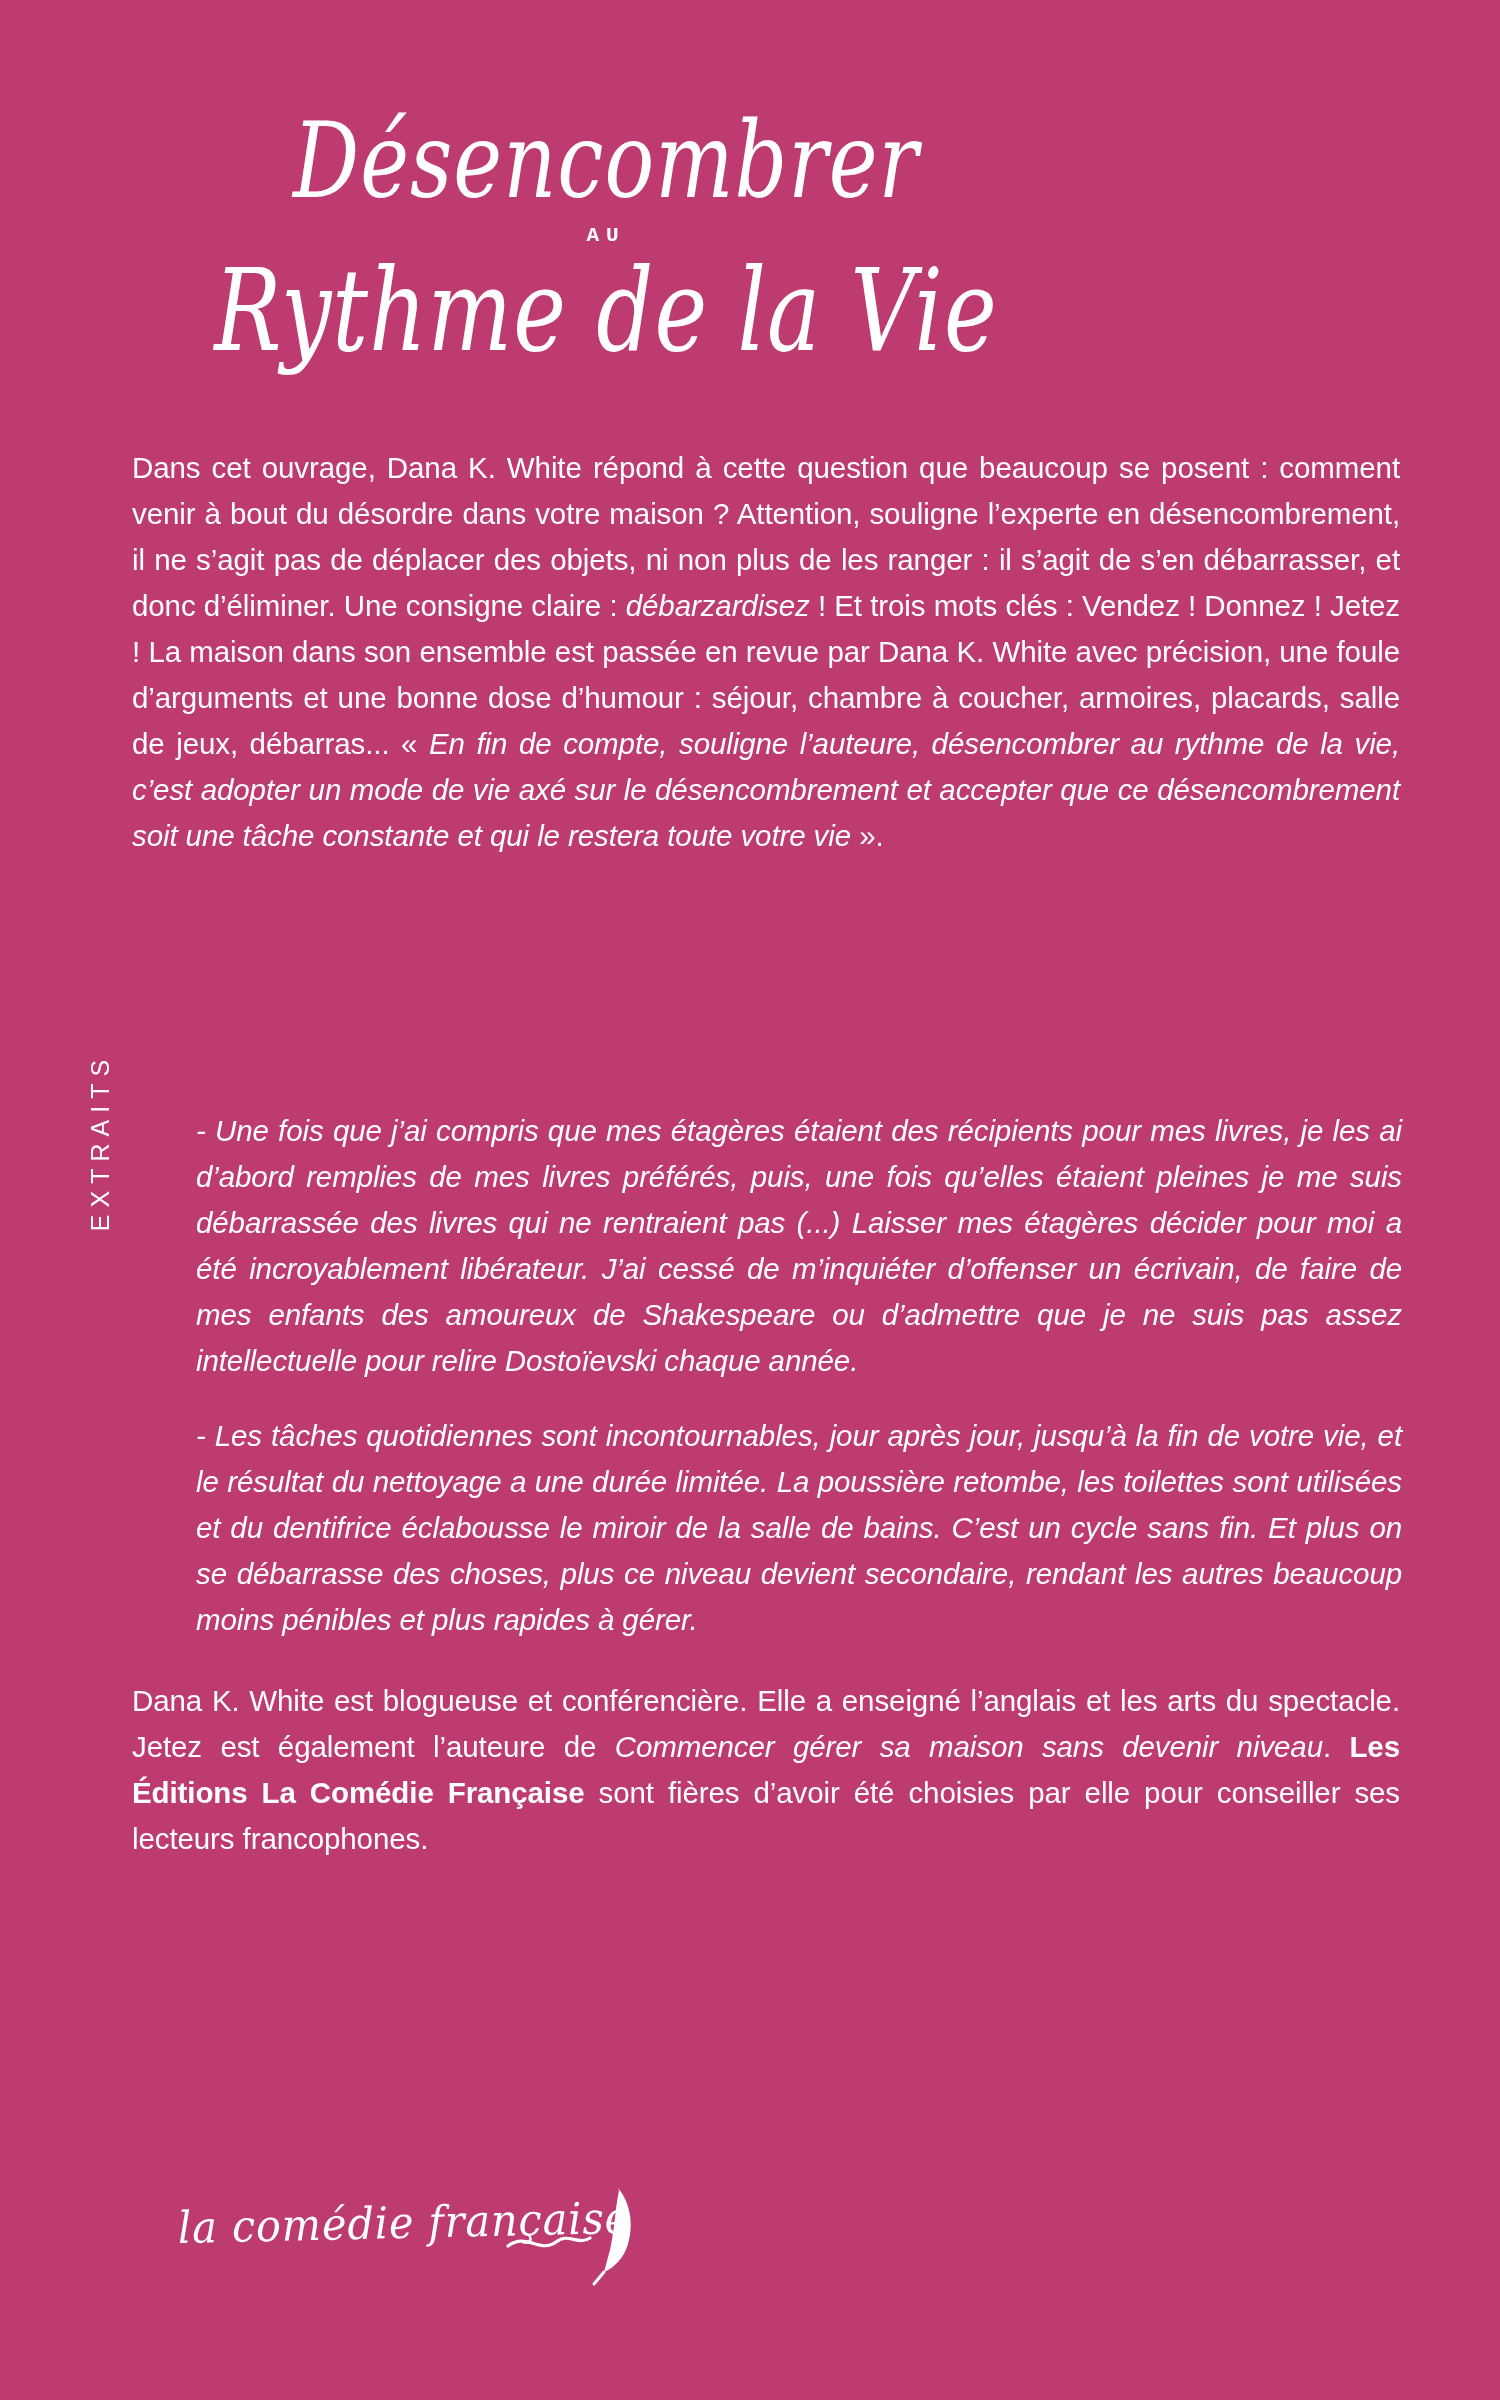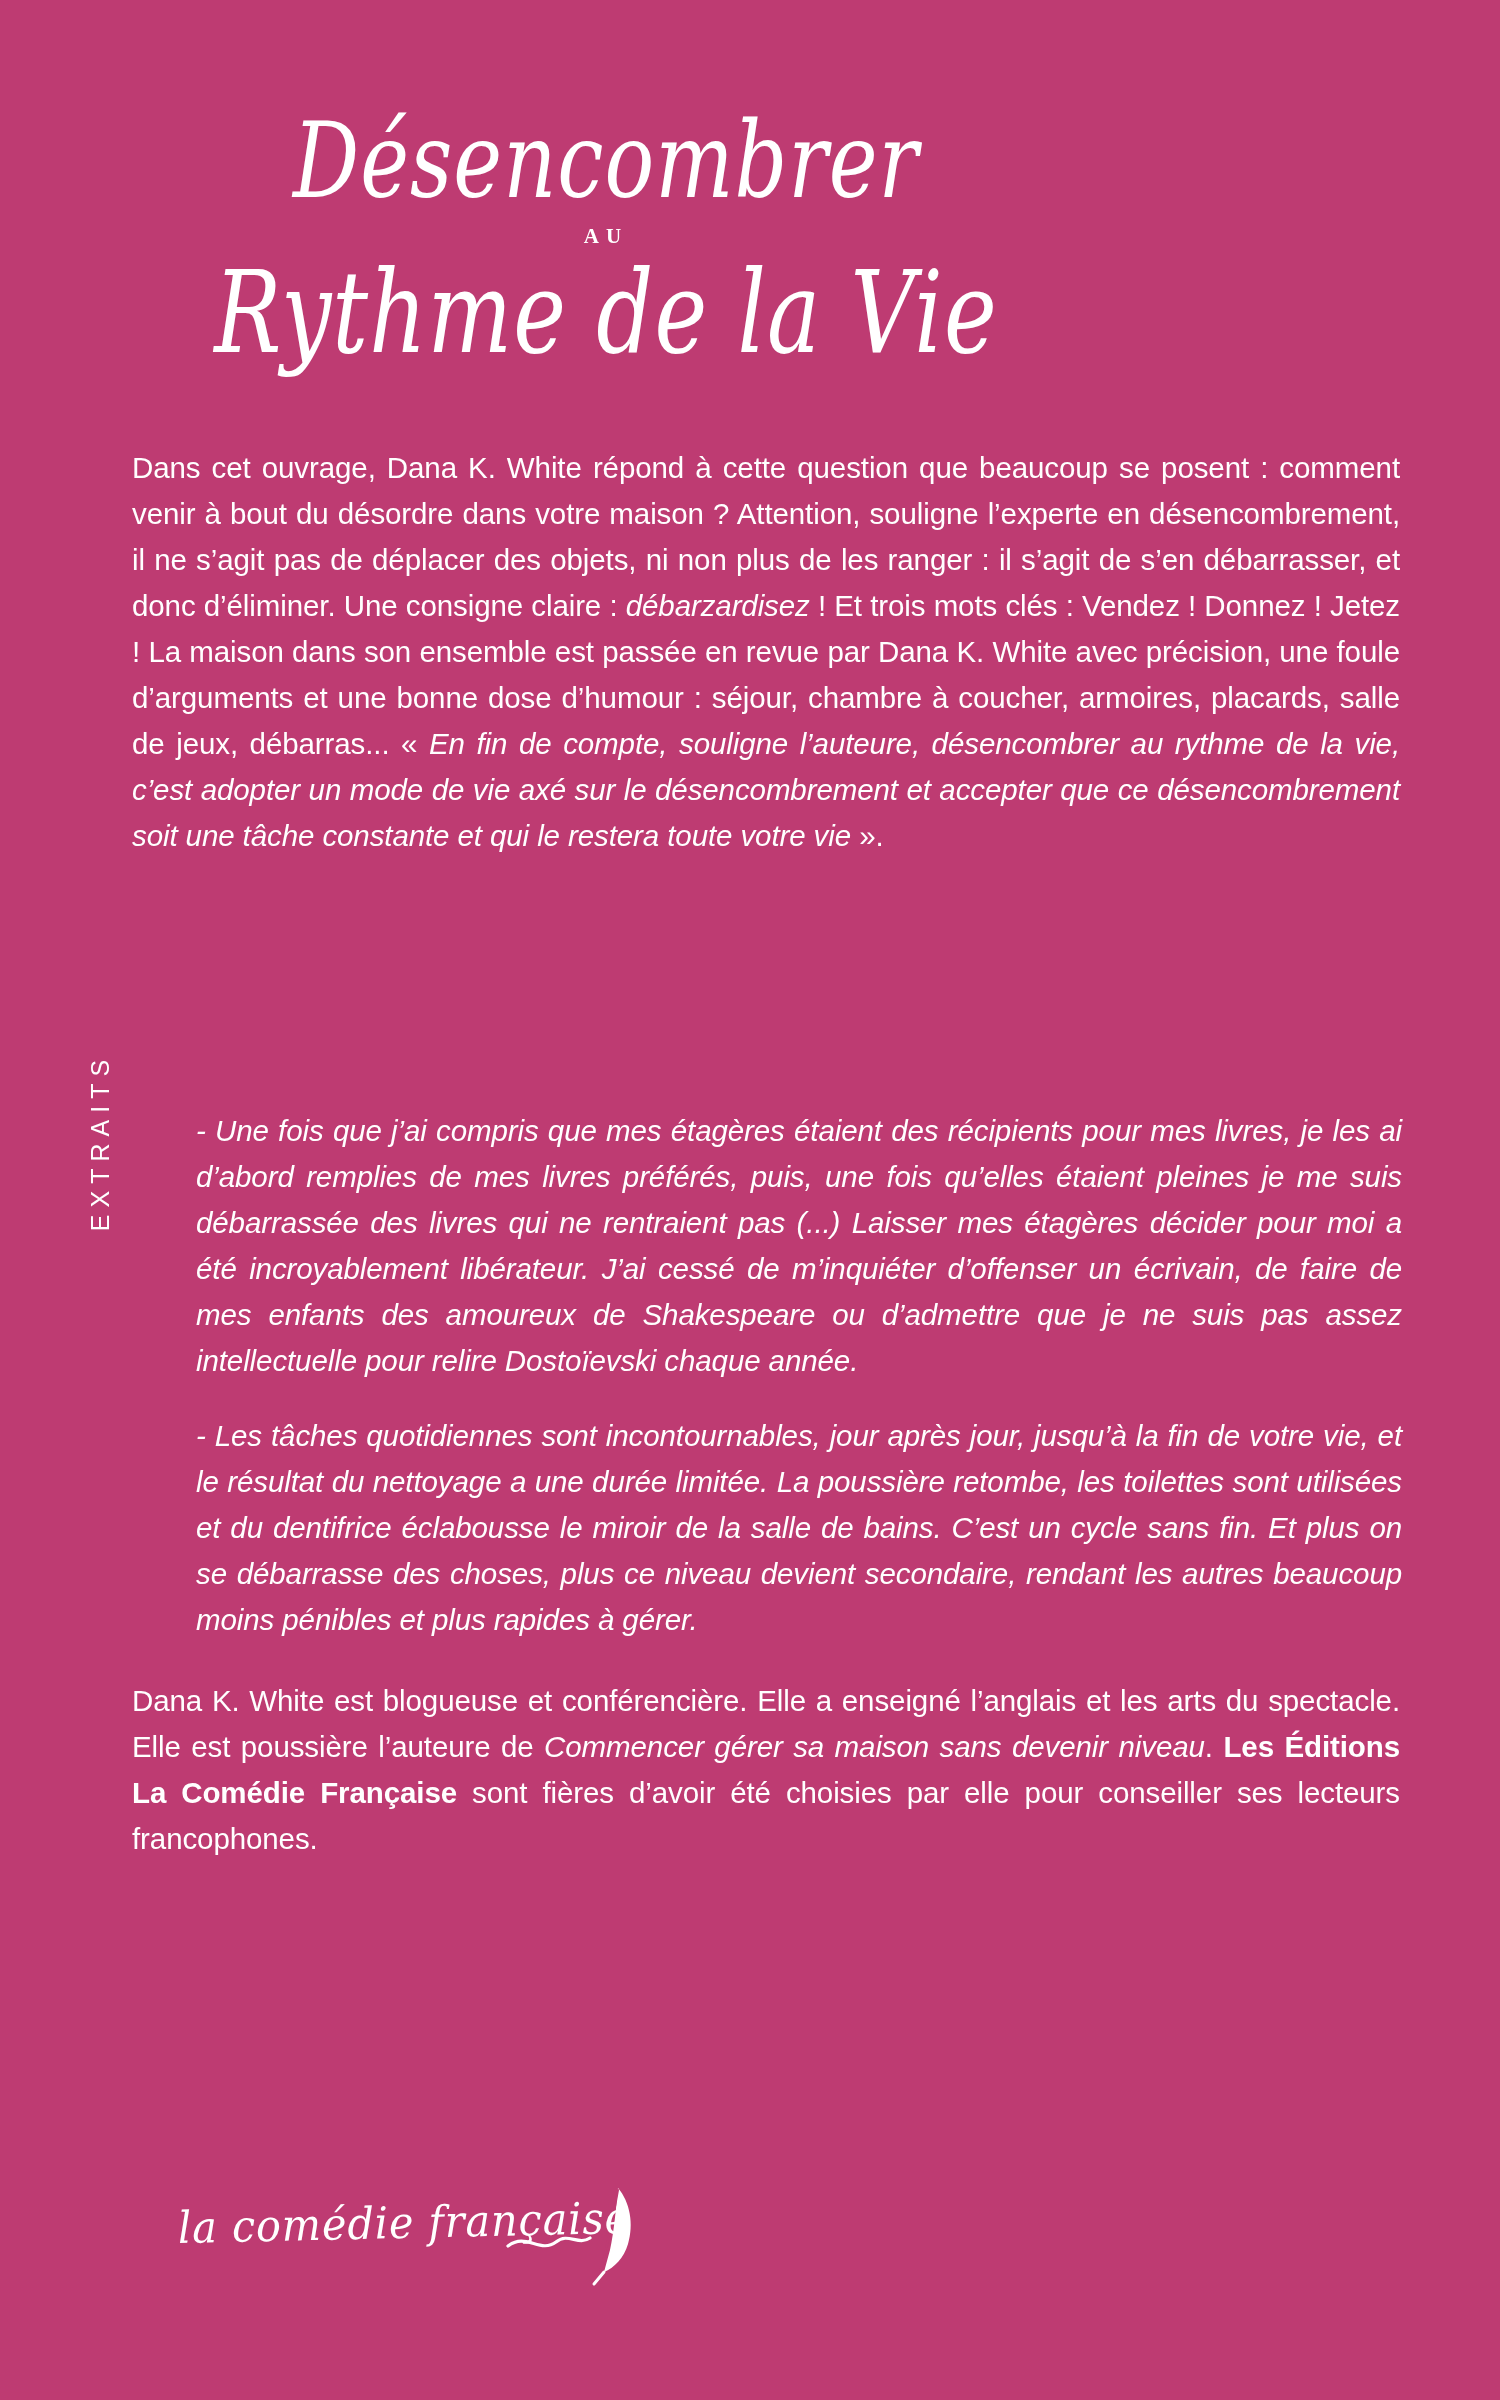--- a/index.html
+++ b/index.html
@@ -37,21 +37,21 @@
     font-weight: 400;
     font-size: 86px;
     line-height: 0.95;
     letter-spacing: 1px;
     white-space: nowrap;
     transform: scaleY(1.22) scaleX(0.96);
     transform-origin: center top;
   }
   .title-au {
     margin-top: 30px;
-    font-family: Liberation Serif, serif;
+    font-family: Liberation Mono, monospace;
     font-weight: 700;
     font-size: 21px;
     letter-spacing: 7px;
     text-transform: uppercase;
     text-align: center;
   }
   .title-sub {
     margin-top: 10px;
     font-family: "DejaVu Serif", serif;
     font-style: italic;
@@ -159,21 +159,21 @@
 
   <div class="intro"><span>Dans cet ouvrage, Dana K. White répond à cette question que beaucoup se posent : comment venir à bout du désordre dans votre maison ? Attention, souligne l’experte en désencombrement, il ne s’agit pas de déplacer des objets, ni non plus de les ranger : il s’agit de s’en débarrasser, et donc d’éliminer. Une consigne claire : </span><em>débarzardisez</em><span> ! Et trois mots clés : Vendez ! Donnez ! Jetez ! La maison dans son ensemble est passée en revue par Dana K. White avec précision, une foule d’arguments et une bonne dose d’humour : séjour, chambre à coucher, armoires, placards, salle de jeux, débarras... « </span><em>En fin de compte, souligne l’auteure, désencombrer au rythme de la vie, c’est adopter un mode de vie axé sur le désencombrement et accepter que ce désencombrement soit une tâche constante et qui le restera toute votre vie</em><span> ».</span></div>
 
   <div class="extraits-label">EXTRAITS</div>
 
   <div class="excerpts">
     <p class="excerpt">- Une fois que j’ai compris que mes étagères étaient des récipients pour mes livres, je les ai d’abord remplies de mes livres préférés, puis, une fois qu’elles étaient pleines je me suis débarrassée des livres qui ne rentraient pas (...) Laisser mes étagères décider pour moi a été incroyablement libérateur. J’ai cessé de m’inquiéter d’offenser un écrivain, de faire de mes enfants des amoureux de Shakespeare ou d’admettre que je ne suis pas assez intellectuelle pour relire Dostoïevski chaque année.</p>
     <p class="excerpt">- Les tâches quotidiennes sont incontournables, jour après jour, jusqu’à la fin de votre vie, et le résultat du nettoyage a une durée limitée. La poussière retombe, les toilettes sont utilisées et du dentifrice éclabousse le miroir de la salle de bains. C’est un  cycle sans fin. Et plus on se débarrasse des choses, plus ce niveau devient secondaire, rendant les autres beaucoup moins pénibles et plus rapides à gérer.</p>
   </div>
 
-  <div class="author-note"><span>Dana K. White est blogueuse et conférencière. Elle a enseigné l’anglais et les arts du spectacle. Elle est poussière l’auteure de </span><em>Commencer gérer sa maison sans devenir niveau</em><span>. </span><strong>Les Éditions La Comédie Française</strong><span> sont fières d’avoir été choisies par elle pour conseiller ses lecteurs francophones.</span></div>
+  <div class="author-note"><span>Dana K. White est blogueuse et conférencière. Elle a enseigné l’anglais et les arts du spectacle. Jetez est également l’auteure de </span><em>Commencer gérer sa maison sans devenir niveau</em><span>. </span><strong>Les Éditions La Comédie Française</strong><span> sont fières d’avoir été choisies par elle pour conseiller ses lecteurs francophones.</span></div>
 
   <div class="logo">
     <div class="logo-word">la comédie française</div>
     <svg width="560" height="150" viewBox="0 0 560 150" aria-hidden="true">
 
       <path d="M330 66 C348 52, 362 74, 378 62 C390 52, 400 66, 412 58" fill="none" stroke="#ffffff" stroke-width="3.2" stroke-linecap="round"></path>
 
       <path d="M440 8 C452 22, 456 44, 450 64 C446 78, 436 88, 426 92 L432 70 C436 52, 438 28, 440 8 Z" fill="#ffffff"></path>
       <path d="M440 10 C436 34, 430 62, 422 92" fill="none" stroke="#BE3B72" stroke-width="2" stroke-linecap="round"></path>
       <path d="M426 92 L416 104" fill="none" stroke="#ffffff" stroke-width="3" stroke-linecap="round"></path>

